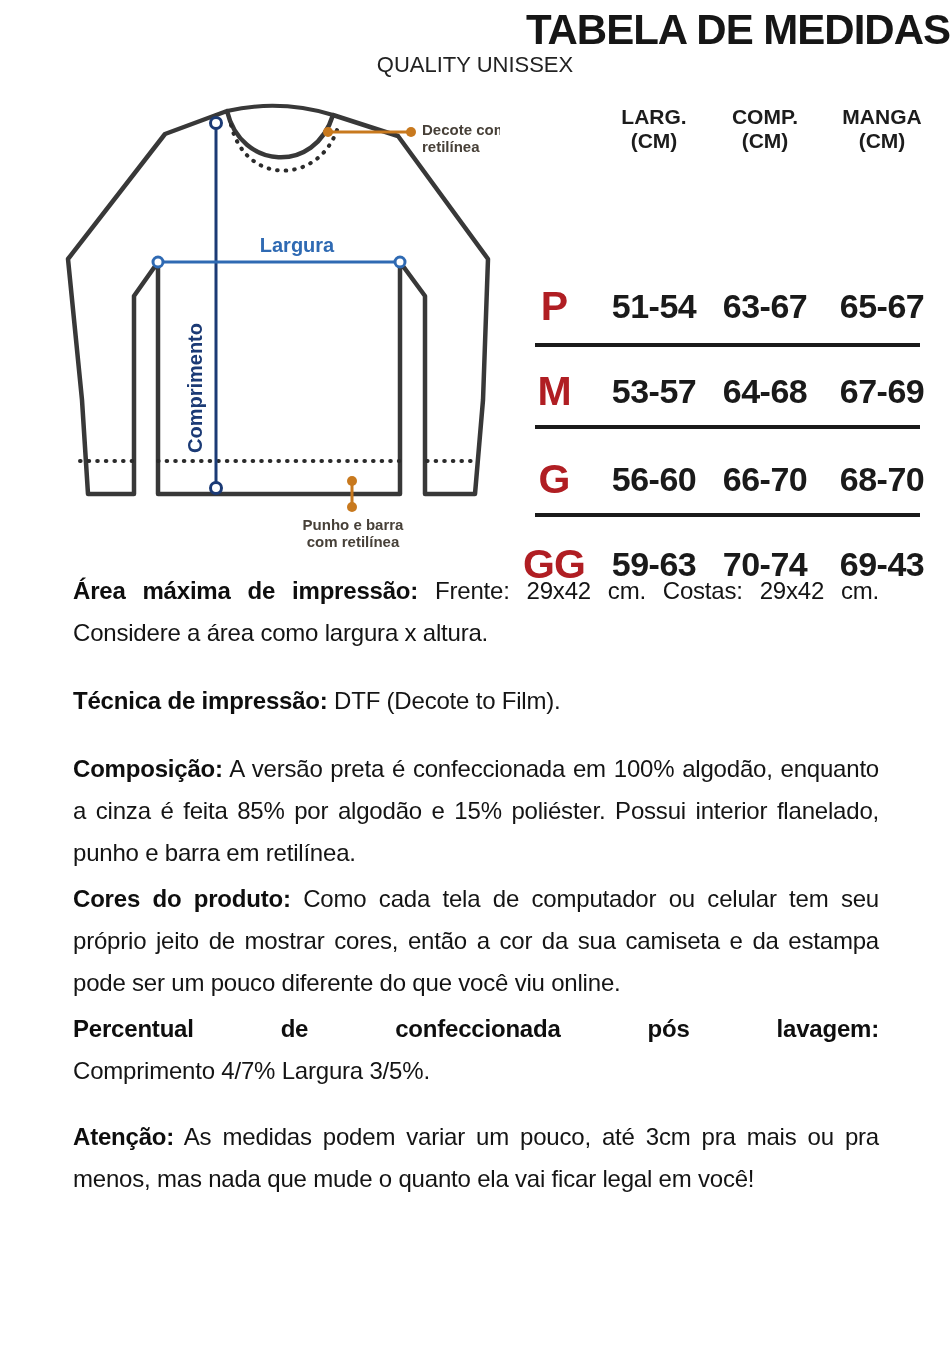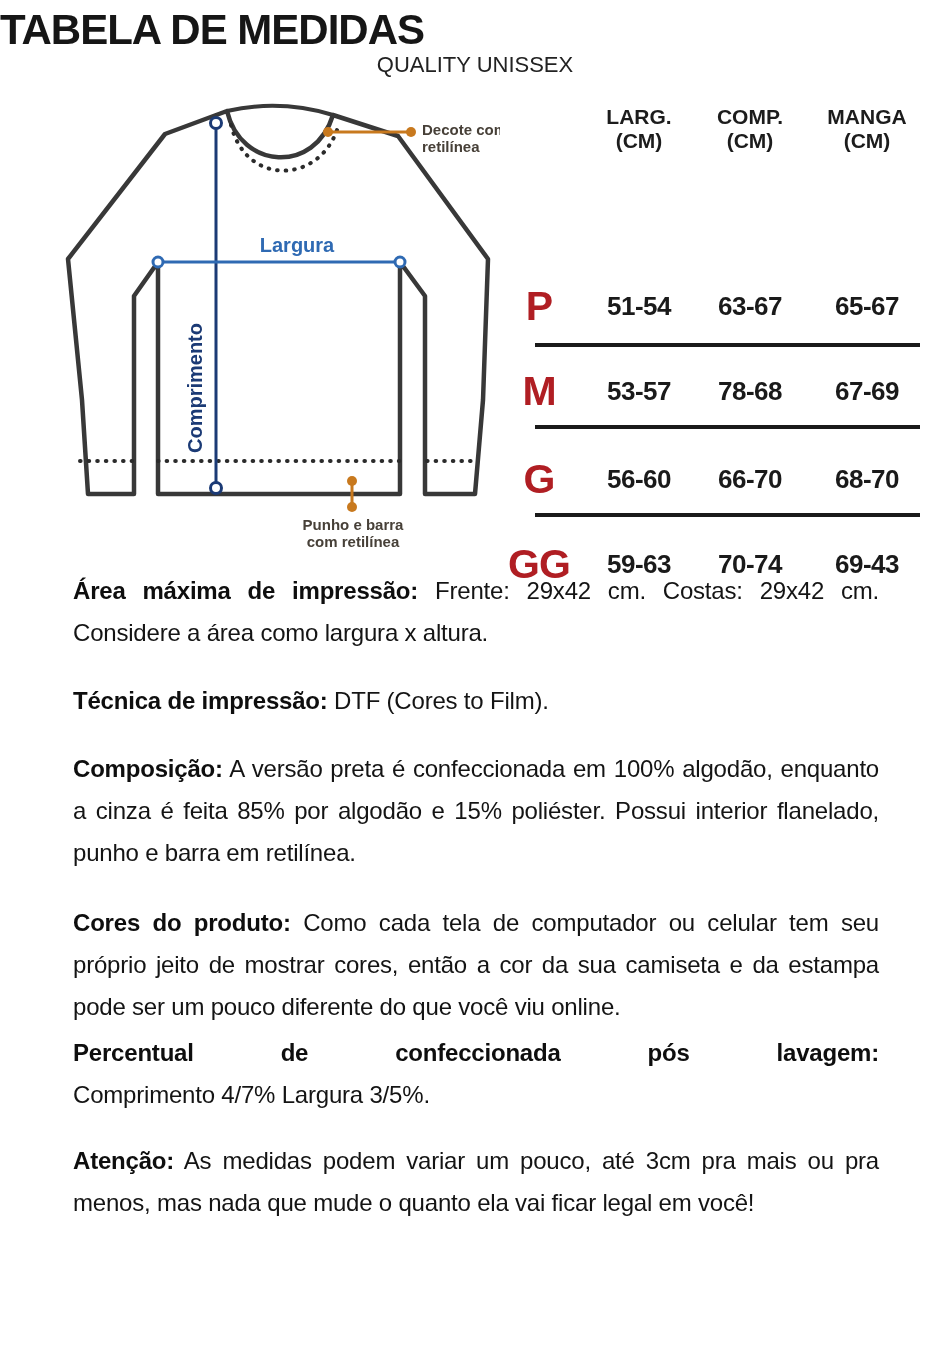--- a/index.html
+++ b/index.html
@@ -1,46 +1,46 @@
 <!DOCTYPE html>
 <html><head>
 <meta charset="utf-8">
 <style>
   html,body{margin:0;padding:0;background:#ffffff;}
   .page{position:relative;width:950px;height:1350px;background:#fff;overflow:hidden;
         font-family:"Liberation Sans", sans-serif;color:#1c1c1c;}
 
   
-  .title{position:absolute;top:6px;left:0;width:950px;text-align:left;
+  .title{position:absolute;top:6px;left:0;width:950px;text-align:right;
          font-size:42px;font-weight:bold;letter-spacing:-1px;color:#161616;}
   .subtitle{position:absolute;top:52px;left:0;width:950px;text-align:center;
          font-size:22px;font-weight:normal;color:#222;}
 
   
   .diagram{position:absolute;left:50px;top:90px;width:450px;height:470px;}
 
   
   .sizetable{position:absolute;left:488px;top:105px;width:434px;height:500px;}
-  .thead,.trow{position:absolute;left:1px;width:434px;display:grid;
+  .thead,.trow{position:absolute;left:16px;width:434px;display:grid;
                grid-template-columns:100px 100px 122px 112px;}
   .thead{top:0;height:62px;}
   .thead .hcell{text-align:center;font-weight:bold;font-size:21px;line-height:24px;color:#1c1c1c;}
   .trow{align-items:center;height:62px;}
   .tsize{text-align:center;font-size:41px;font-weight:bold;color:#b01e23;letter-spacing:-1px;}
-  .tval{text-align:center;font-size:26px;font-weight:bold;color:#1a1a1a;letter-spacing:-0.5px;}
+  .tval{text-align:center;font-size:34px;font-weight:bold;color:#1a1a1a;letter-spacing:-0.5px;}
   .row-p{top:170px;} .row-m{top:255px;} .row-g{top:343px;} .row-gg{top:428px;}
   .tdivider{position:absolute;left:47px;width:385px;height:4px;background:#1a1a1a;}
   .div1{top:238px;} .div2{top:320px;} .div3{top:408px;}
 
   
   .copy{position:absolute;left:73px;top:570px;width:806px;}
   .copy p{margin:0 0 26px 0;font-size:24px;line-height:42px;letter-spacing:-0.2px;
           text-align:justify;color:#141414;}
   .copy p .plabel{font-weight:bold;color:#0e0e0e;}
-  .copy p.mb22{margin-bottom:28px;}
+  .copy p.mb22{margin-bottom:4px;}
   .copy p.mb16{margin-bottom:4px;}
   .copy p.mb24{margin-bottom:24px;}
   .copy p.stretch .plabel{display:block;text-align:justify;text-align-last:justify;}
 </style>
 </head>
 <body>
 
 <div class="page">
 
   <div class="title">TABELA DE MEDIDAS</div>
@@ -114,21 +114,21 @@
       <div class="tsize">P</div>
       <div class="tval">51-54</div>
       <div class="tval">63-67</div>
       <div class="tval">65-67</div>
     </div>
     <div class="tdivider div1"></div>
 
     <div class="trow row-m">
       <div class="tsize">M</div>
       <div class="tval">53-57</div>
-      <div class="tval">78-68</div>
+      <div class="tval">64-68</div>
       <div class="tval">67-69</div>
     </div>
     <div class="tdivider div2"></div>
 
     <div class="trow row-g">
       <div class="tsize">G</div>
       <div class="tval">56-60</div>
       <div class="tval">66-70</div>
       <div class="tval">68-70</div>
     </div>
@@ -137,20 +137,20 @@
     <div class="trow row-gg">
       <div class="tsize">GG</div>
       <div class="tval">59-63</div>
       <div class="tval">70-74</div>
       <div class="tval">69-43</div>
     </div>
   </div>
 
   <div class="copy">
     <p><span class="plabel">Área máxima de impressão:</span> <span>Frente: 29x42 cm. Costas: 29x42 cm. Considere a área como largura x altura.</span></p>
-    <p><span class="plabel">Técnica de impressão:</span> <span>DTF (Cores to Film).</span></p>
+    <p><span class="plabel">Técnica de impressão:</span> <span>DTF (Decote to Film).</span></p>
     <p class="mb22"><span class="plabel">Composição:</span> <span>A versão preta é confeccionada em 100% algodão, enquanto a cinza é feita 85% por algodão e 15% poliéster. Possui interior flanelado, punho e barra em retilínea.</span></p>
     <p class="mb16"><span class="plabel">Cores do produto:</span> <span>Como cada tela de computador ou celular tem seu próprio jeito de mostrar cores, então a cor da sua camiseta e da estampa pode ser um pouco diferente do que você viu online.</span></p>
     <p class="stretch mb24"><span class="plabel">Percentual de confeccionada pós lavagem:</span> <span>Comprimento 4/7% Largura 3/5%.</span></p>
     <p><span class="plabel">Atenção:</span> <span>As medidas podem variar um pouco, até 3cm pra mais ou pra menos, mas nada que mude o quanto ela vai ficar legal em você!</span></p>
   </div>
 
 </div>
 
 </body></html>

